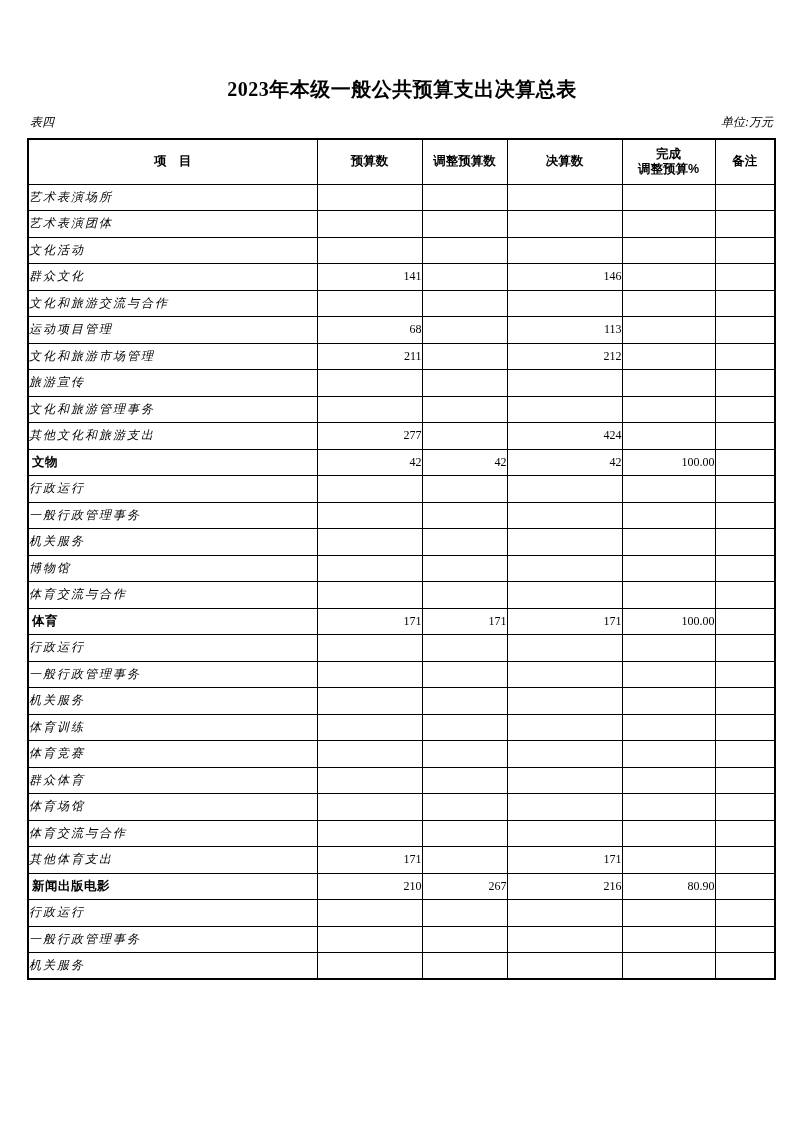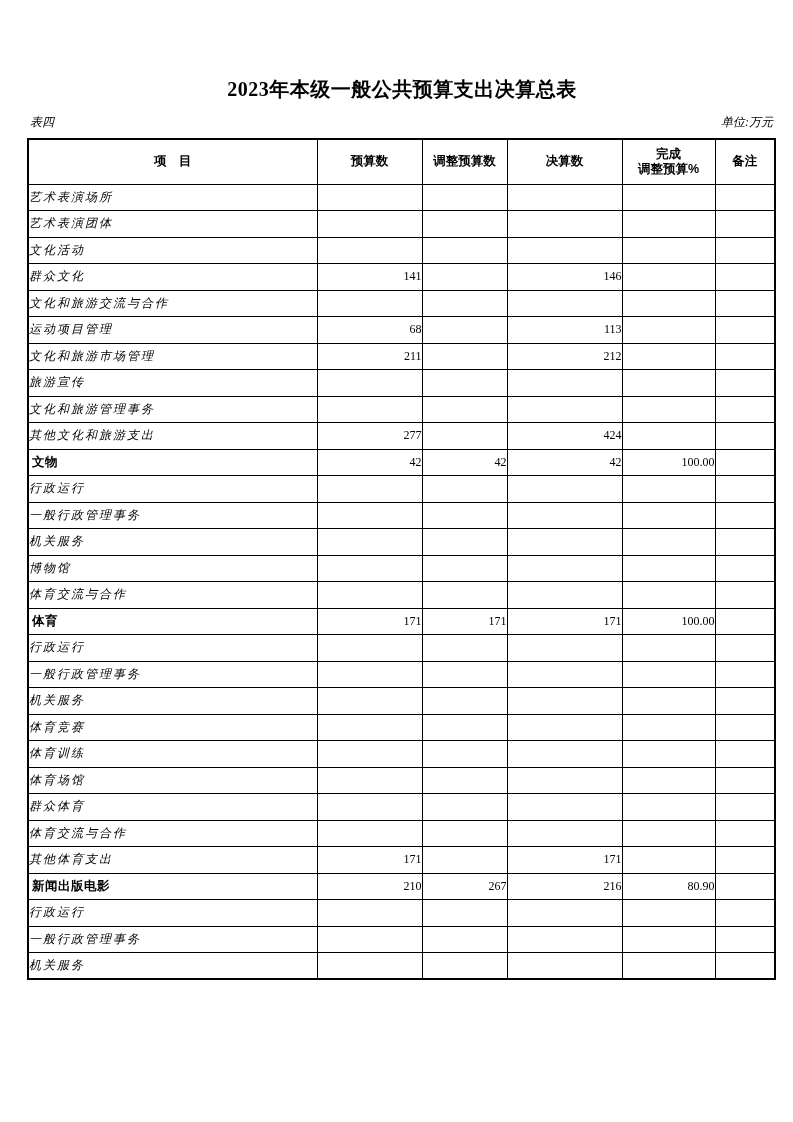--- a/index.html
+++ b/index.html
@@ -269,45 +269,45 @@
   </tr>
         <tr class="item">
     <td class="cell-label">机关服务</td>
     <td class="cell-num"></td>
     <td class="cell-num"></td>
     <td class="cell-num"></td>
     <td class="cell-num"></td>
     <td class="cell-note"></td>
   </tr>
         <tr class="item">
+    <td class="cell-label">体育训练</td>
+    <td class="cell-num"></td>
+    <td class="cell-num"></td>
+    <td class="cell-num"></td>
+    <td class="cell-num"></td>
+    <td class="cell-note"></td>
+  </tr>
+        <tr class="item">
     <td class="cell-label">体育竞赛</td>
     <td class="cell-num"></td>
     <td class="cell-num"></td>
     <td class="cell-num"></td>
     <td class="cell-num"></td>
     <td class="cell-note"></td>
   </tr>
         <tr class="item">
-    <td class="cell-label">体育训练</td>
+    <td class="cell-label">群众体育</td>
     <td class="cell-num"></td>
     <td class="cell-num"></td>
     <td class="cell-num"></td>
     <td class="cell-num"></td>
     <td class="cell-note"></td>
   </tr>
         <tr class="item">
     <td class="cell-label">体育场馆</td>
-    <td class="cell-num"></td>
-    <td class="cell-num"></td>
-    <td class="cell-num"></td>
-    <td class="cell-num"></td>
-    <td class="cell-note"></td>
-  </tr>
-        <tr class="item">
-    <td class="cell-label">群众体育</td>
     <td class="cell-num"></td>
     <td class="cell-num"></td>
     <td class="cell-num"></td>
     <td class="cell-num"></td>
     <td class="cell-note"></td>
   </tr>
         <tr class="item">
     <td class="cell-label">体育交流与合作</td>
     <td class="cell-num"></td>
     <td class="cell-num"></td>

